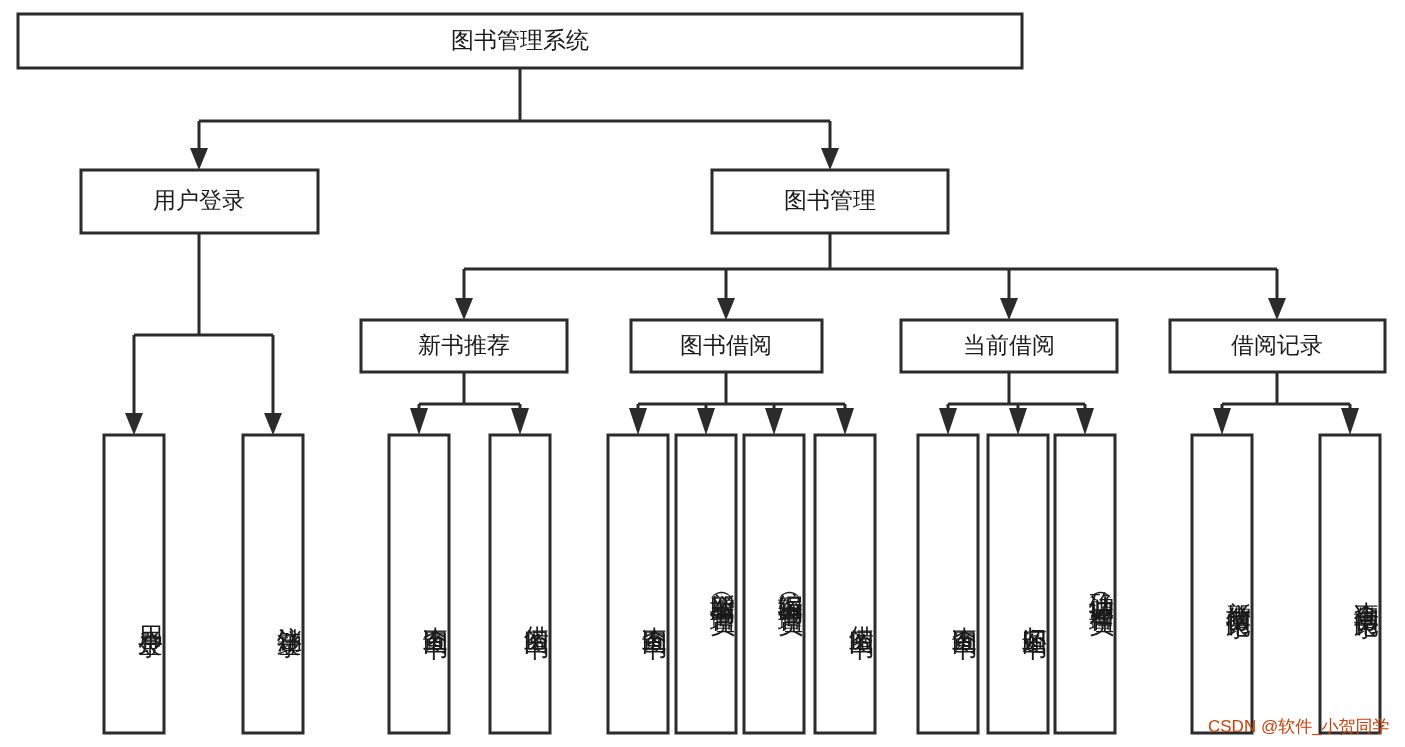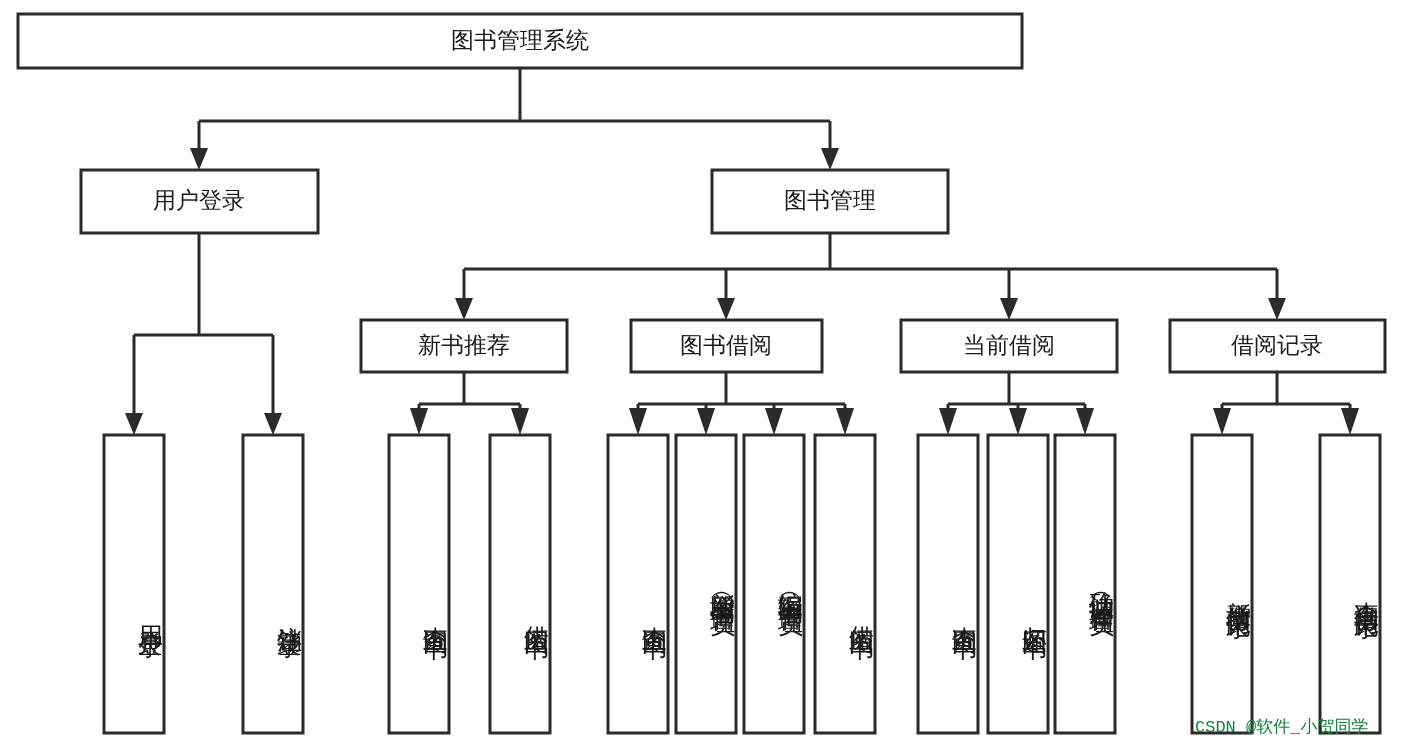--- a/index.html
+++ b/index.html
@@ -60,24 +60,25 @@
     color: #1a1a1a;
     letter-spacing: 3px;
     text-align: center;
     display: flex;
     align-items: flex-start;
     justify-content: center;
     pointer-events: none;
   }
   .watermark {
     position: absolute;
-    font-family: Liberation Mono, monospace;
+    font-family: Liberation Sans, sans-serif;
     font-size: 17px;
-    color: #15803d;
+    color: #c2410c;
     white-space: nowrap;
+    padding-left: 13px;
   }
 </style>
 </head>
 <body>
 
 <div id="diagram-root">
 
   <svg class="tree-svg" viewBox="0 0 1405 747" xmlns="http://www.w3.org/2000/svg">
 
     <g>

